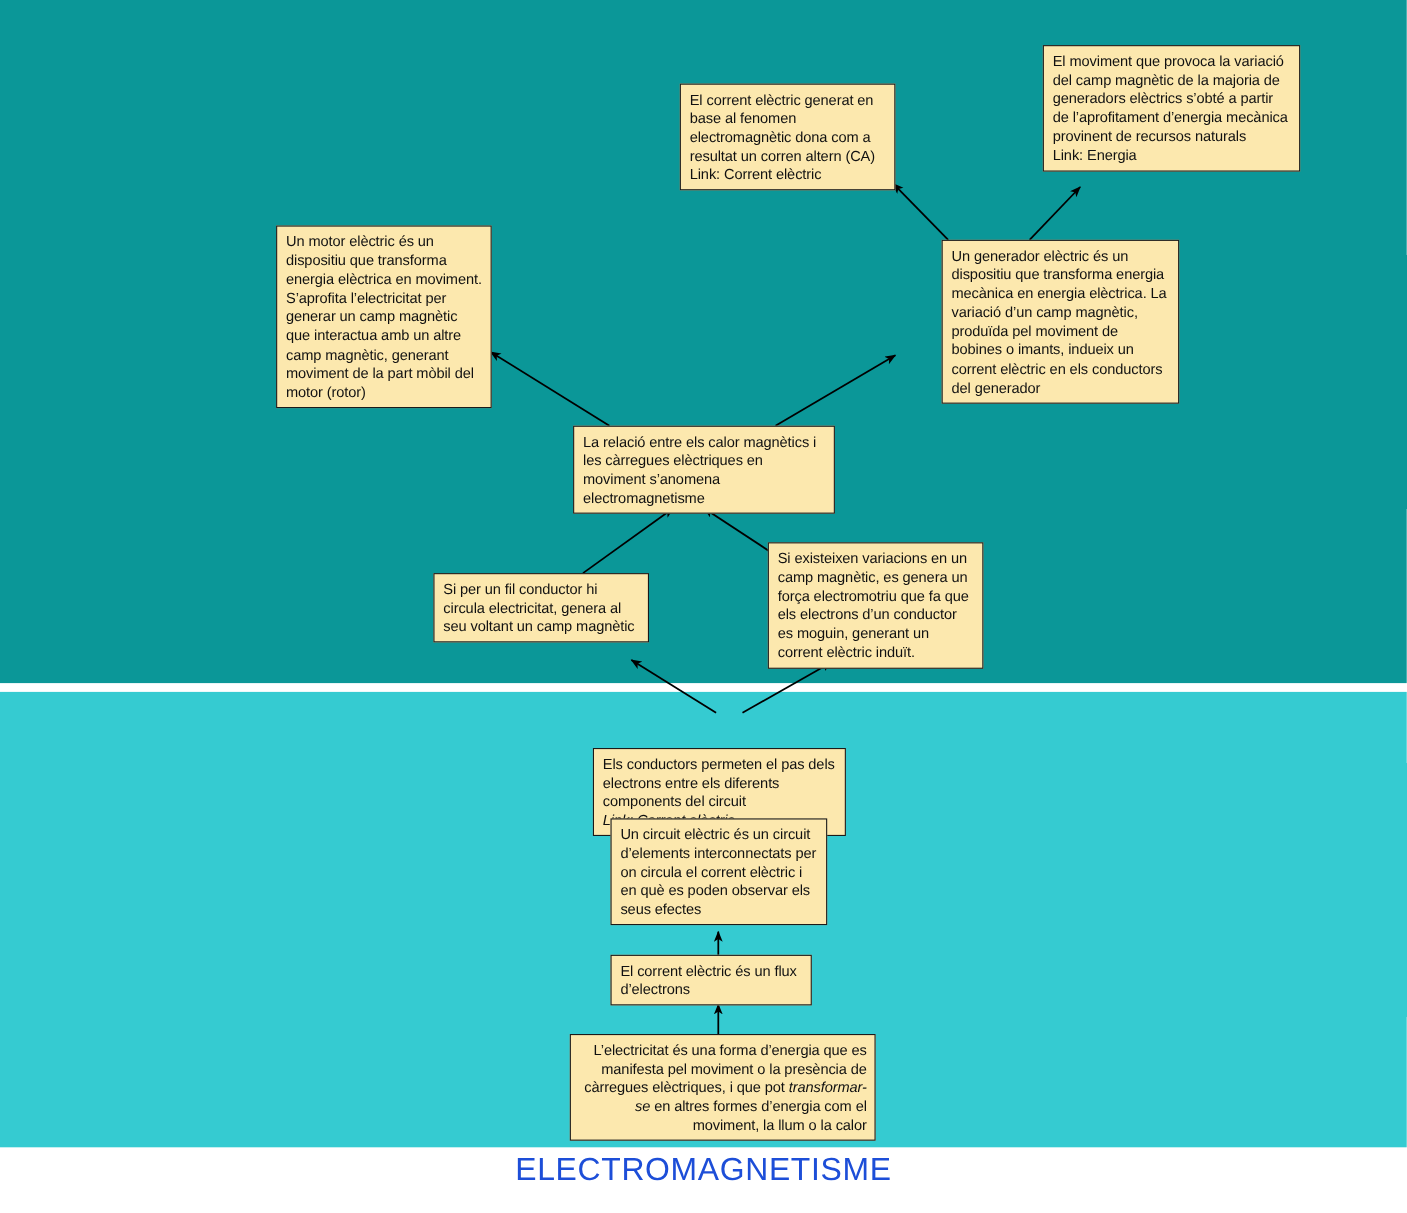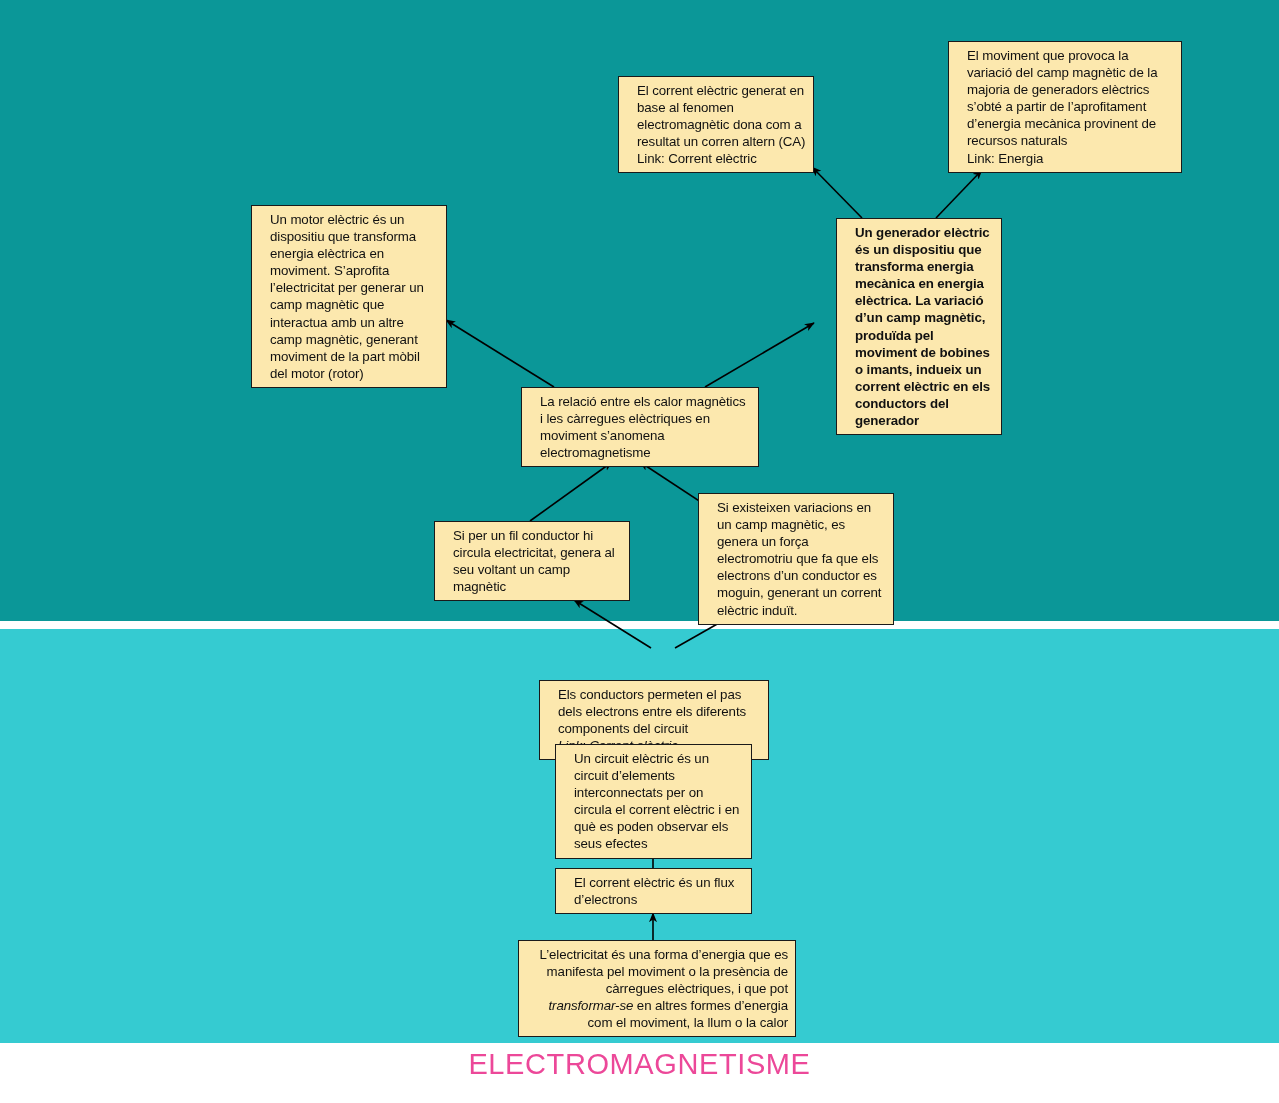--- a/index.html
+++ b/index.html
@@ -42,35 +42,35 @@
     pointer-events: none;
   }
   .node {
     position: absolute;
     box-sizing: border-box;
     background: #fce8ae;
     border: 1.6px solid #1a1a1a;
     color: #111111;
     font-size: 13.3px;
     line-height: 17.1px;
-    padding: 5px 7px 5px 18px;
+    padding: 5px 7px 5px 8px;
     letter-spacing: -0.1px;
   }
   .node .it {
     font-style: italic;
   }
   #map-title {
     position: absolute;
     left: 0;
     top: 1048px;
     width: 1279px;
     text-align: center;
     font-size: 29px;
     letter-spacing: 0.6px;
-    color: #ec4899;
+    color: #1d4ed8;
     font-family: "Liberation Sans", sans-serif;
   }
 </style>
 </head>
 <body>
 
 <div id="canvas">
 
   <div class="band" id="band-top"></div>
   <div class="band" id="band-bottom"></div>
@@ -112,46 +112,46 @@
 
   <div class="node" style="left:948px; top:41px; width:234px;">
     <span>El moviment que provoca la variació del camp magnètic de la majoria de generadors elèctrics s’obté a partir de l’aprofitament d’energia mecànica provinent de recursos naturals</span><br>
     <span>Link: Energia</span>
   </div>
 
   <div class="node" style="left:251px; top:205px; width:196px;">
     <span>Un motor elèctric és un dispositiu que transforma energia elèctrica en moviment. S’aprofita l’electricitat per generar un camp magnètic que interactua amb un altre camp magnètic, generant moviment de la part mòbil del motor (rotor)</span>
   </div>
 
-  <div class="node" style="left:836px; top:218px; width:166px;font-weight:bold;">
+  <div class="node" style="left:856px; top:218px; width:216px;">
     <span>Un generador elèctric és un dispositiu que transforma energia mecànica en energia elèctrica. La variació d’un camp magnètic, produïda pel moviment de bobines o imants, indueix un corrent elèctric en els conductors del generador</span>
   </div>
 
   <div class="node" style="left:521px; top:387px; width:238px;">
     <span>La relació entre els calor magnètics i les càrregues elèctriques en moviment s’anomena electromagnetisme</span>
   </div>
 
   <div class="node" style="left:698px; top:493px; width:196px;">
     <span>Si existeixen variacions en un camp magnètic, es genera un força electromotriu que fa que els electrons d’un conductor es moguin, generant un corrent elèctric induït.</span>
   </div>
 
-  <div class="node" style="left:394px; top:521px; width:196px;margin-left:40px;">
+  <div class="node" style="left:394px; top:521px; width:196px;">
     <span>Si per un fil conductor hi circula electricitat, genera al seu voltant un camp magnètic</span>
   </div>
 
   <div class="node" style="left:539px; top:648px; width:230px;margin-top:32px;">
     <span>Els conductors permeten el pas dels electrons entre els diferents components del circuit</span><br>
     <span class="it">Link: Corrent elèctric</span>
   </div>
 
   <div class="node" style="left:555px; top:744px; width:197px;">
     <span>Un circuit elèctric és un circuit d’elements interconnectats per on circula el corrent elèctric i en què es poden observar els seus efectes</span>
   </div>
 
-  <div class="node" style="left:555px; top:868px; width:197px;">
+  <div class="node" style="left:555px; top:868px; width:183px;">
     <span>El corrent elèctric és un flux d’electrons</span>
   </div>
 
   <div class="node" style="left:518px; top:940px; width:278px;text-align:right;">
     <span>L’electricitat és una forma d’energia que es manifesta pel moviment o la presència de càrregues elèctriques, i que pot </span><span class="it">transformar-se</span><span> en altres formes d’energia com el moviment, la llum o la calor</span>
   </div>
 
   <div id="map-title">ELECTROMAGNETISME</div>
 
 </div>

